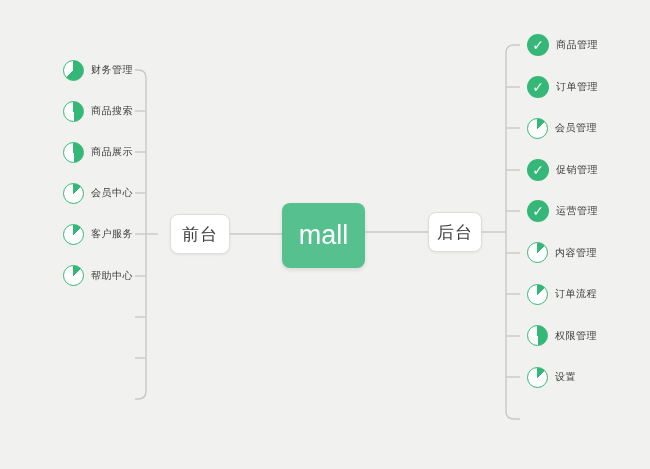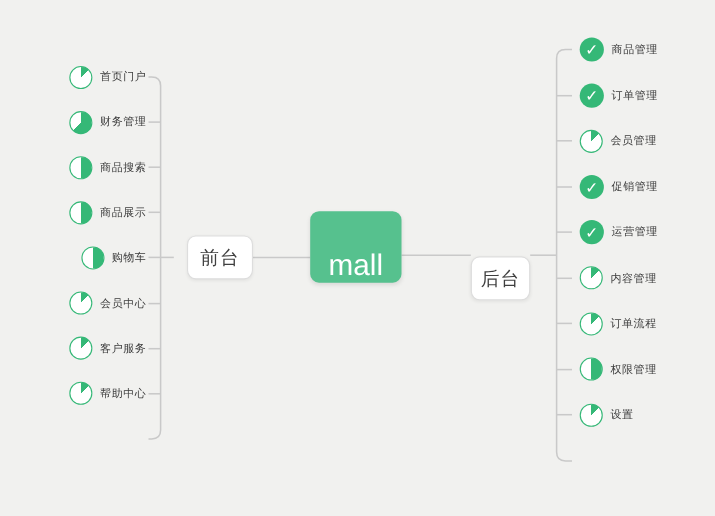--- a/index.html
+++ b/index.html
@@ -17,23 +17,23 @@
   .icon{flex:none;margin-right:7px;border-radius:50%;box-sizing:border-box;}
   .check{width:22px;height:22px;background:var(--green,#35b877);color:#fff;
          font-size:14px;font-weight:bold;display:flex;align-items:center;justify-content:center;line-height:1;}
   .pie{width:21px;height:21px;border:1.5px solid var(--green,#35b877);background:#fff;}
   .lbl{font-size:10px;color:#3b3b3b;white-space:nowrap;letter-spacing:0.5px;}
 
   .node{position:absolute;background:#fff;border:1.5px solid #ddd;border-radius:8px;
         box-sizing:border-box;display:flex;align-items:center;justify-content:center;
         font-size:17px;color:#3f3f3f;letter-spacing:1px;box-shadow:0 1px 3px rgba(0,0,0,0.06);cursor:default;}
   #front-node{left:158px;top:214px;width:60px;height:40px;margin-left:12px;}
-  #back-node{left:428px;top:212px;width:54px;height:40px;margin-top:21px;}
-  #mall-node{left:282px;top:192px;width:83px;height:65px;background:var(--node-green,#56c18e);
-             border:none;color:#fff;font-size:27px;letter-spacing:0;box-shadow:0 2px 4px rgba(0,0,0,0.10);align-items:flex-end;}
+  #back-node{left:428px;top:212px;width:54px;height:40px;}
+  #mall-node{left:282px;top:203px;width:83px;height:65px;background:var(--node-green,#56c18e);
+             border:none;color:#fff;font-size:27px;letter-spacing:0;box-shadow:0 2px 4px rgba(0,0,0,0.10);}
 </style>
 </head>
 <body>
 
 <div id="canvas">
 
   <svg id="wires" width="650" height="469">
     <g fill="none" stroke="#c9c9c9" stroke-width="1.4">
 
       <path d="M135 70 H138 Q146 70 146 78 V391 Q146 399 138 399 H135"></path>
@@ -56,38 +56,30 @@
       <path d="M506 211 H520"></path>
         <path d="M506 253 H520"></path>
         <path d="M506 294 H520"></path>
       <path d="M506 336 H520"></path>
         <path d="M506 377 H520"></path>
     </g>
   </svg>
 
   <div id="left-col" class="col">
     <div class="row">
-      <span class="icon pie" style="background: conic-gradient(rgb(53, 184, 119) 0deg, rgb(53, 184, 119) 12.5%, rgb(255, 255, 255) 12.5%, rgb(255, 255, 255) 100%);"></span>
-      <span class="lbl">首页门户</span>
-    </div>
-    <div class="row">
       <span class="icon pie" style="background: conic-gradient(rgb(53, 184, 119) 0deg, rgb(53, 184, 119) 62.5%, rgb(255, 255, 255) 62.5%, rgb(255, 255, 255) 100%);"></span>
       <span class="lbl">财务管理</span>
     </div>
     <div class="row">
       <span class="icon pie" style="background: conic-gradient(rgb(53, 184, 119) 0deg, rgb(53, 184, 119) 50%, rgb(255, 255, 255) 50%, rgb(255, 255, 255) 100%);"></span>
       <span class="lbl">商品搜索</span>
     </div>
     <div class="row">
       <span class="icon pie" style="background: conic-gradient(rgb(53, 184, 119) 0deg, rgb(53, 184, 119) 50%, rgb(255, 255, 255) 50%, rgb(255, 255, 255) 100%);"></span>
       <span class="lbl">商品展示</span>
-    </div>
-    <div class="row">
-      <span class="icon pie" style="background: conic-gradient(rgb(53, 184, 119) 0deg, rgb(53, 184, 119) 50%, rgb(255, 255, 255) 50%, rgb(255, 255, 255) 100%);"></span>
-      <span class="lbl">购物车</span>
     </div>
     <div class="row">
       <span class="icon pie" style="background: conic-gradient(rgb(53, 184, 119) 0deg, rgb(53, 184, 119) 12.5%, rgb(255, 255, 255) 12.5%, rgb(255, 255, 255) 100%);"></span>
       <span class="lbl">会员中心</span>
     </div>
     <div class="row">
       <span class="icon pie" style="background: conic-gradient(rgb(53, 184, 119) 0deg, rgb(53, 184, 119) 12.5%, rgb(255, 255, 255) 12.5%, rgb(255, 255, 255) 100%);"></span>
       <span class="lbl">客户服务</span>
     </div>
     <div class="row">

